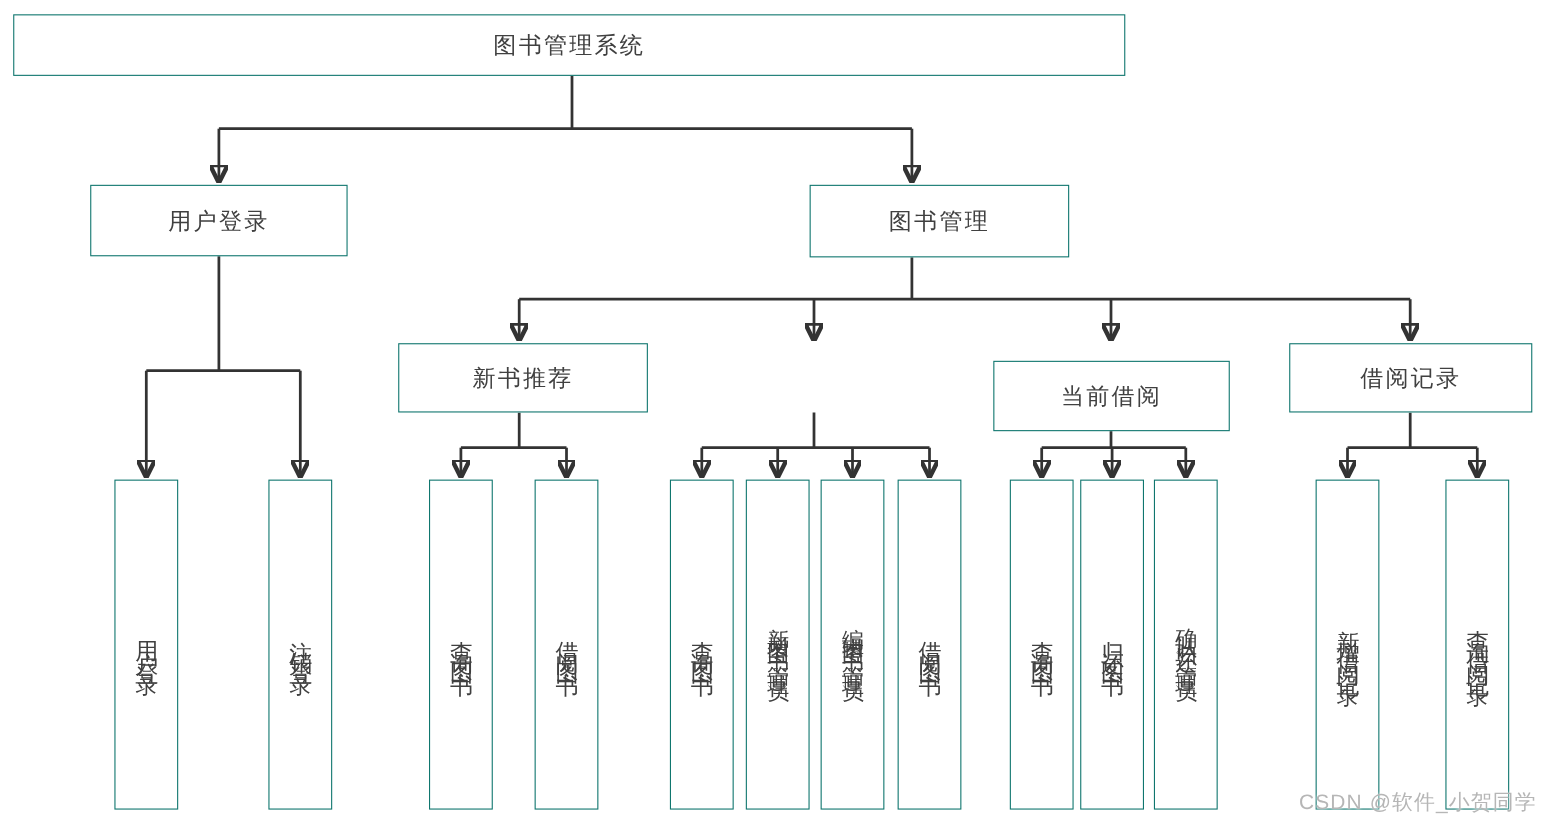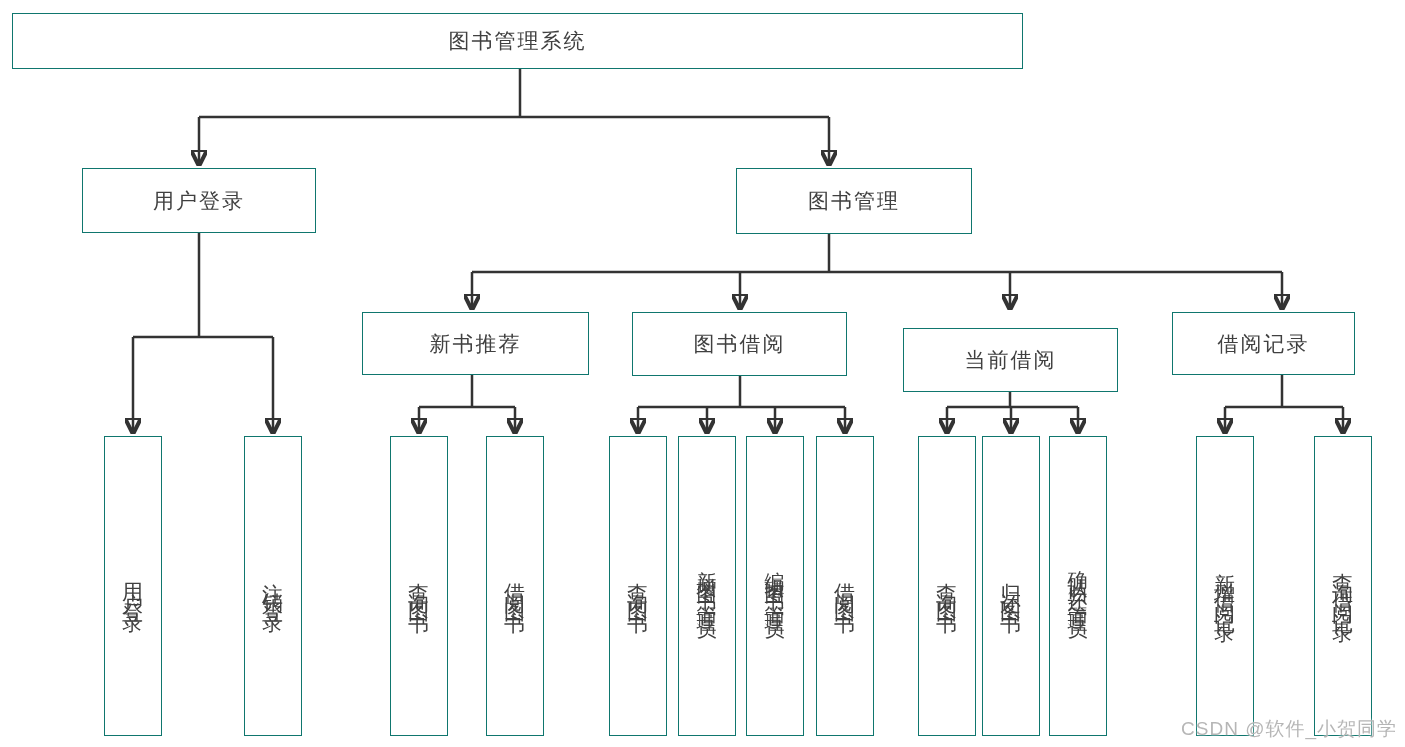--- a/index.html
+++ b/index.html
@@ -110,23 +110,22 @@
     <path d="M1225 407 V431" marker-end="url(#arrow)"></path>
     <path d="M1343 407 V431" marker-end="url(#arrow)"></path>
   </svg>
 
   <div class="node hnode" style="left:12px; top:13px; width:1011px; height:56px;">图书管理系统</div>
 
   <div class="node hnode" style="left:82px; top:168px; width:234px; height:65px;">用户登录</div>
   <div class="node hnode" style="left:711px; top:168px; width:236px; height:66px;margin-left:25px;">图书管理</div>
 
   <div class="node hnode" style="left:362px; top:312px; width:227px; height:63px;">新书推荐</div>
-  <div class="node hnode" style="left:632px; top:312px; width:215px; height:64px;">图书借阅</div>
   <div class="node hnode" style="left:903px; top:312px; width:215px; height:64px;margin-top:16px;">当前借阅</div>
-  <div class="node hnode" style="left:1172px; top:312px; width:183px; height:63px;">借阅记录</div>
+  <div class="node hnode" style="left:1172px; top:312px; width:221px; height:63px;">借阅记录</div>
 
   <div class="node vnode" style="left:104px; top:436px; width:58px; height:300px;">用户登录</div>
   <div class="node vnode" style="left:244px; top:436px; width:58px; height:300px;">注销登录</div>
 
   <div class="node vnode" style="left:390px; top:436px; width:58px; height:300px;">查询图书</div>
   <div class="node vnode" style="left:486px; top:436px; width:58px; height:300px;">借阅图书</div>
 
   <div class="node vnode" style="left:609px; top:436px; width:58px; height:300px;">查询图书</div>
   <div class="node vnode tight" style="left:678px; top:436px; width:58px; height:300px;">新增图书（管理员）</div>
   <div class="node vnode tight" style="left:746px; top:436px; width:58px; height:300px;">编辑图书（管理员）</div>

